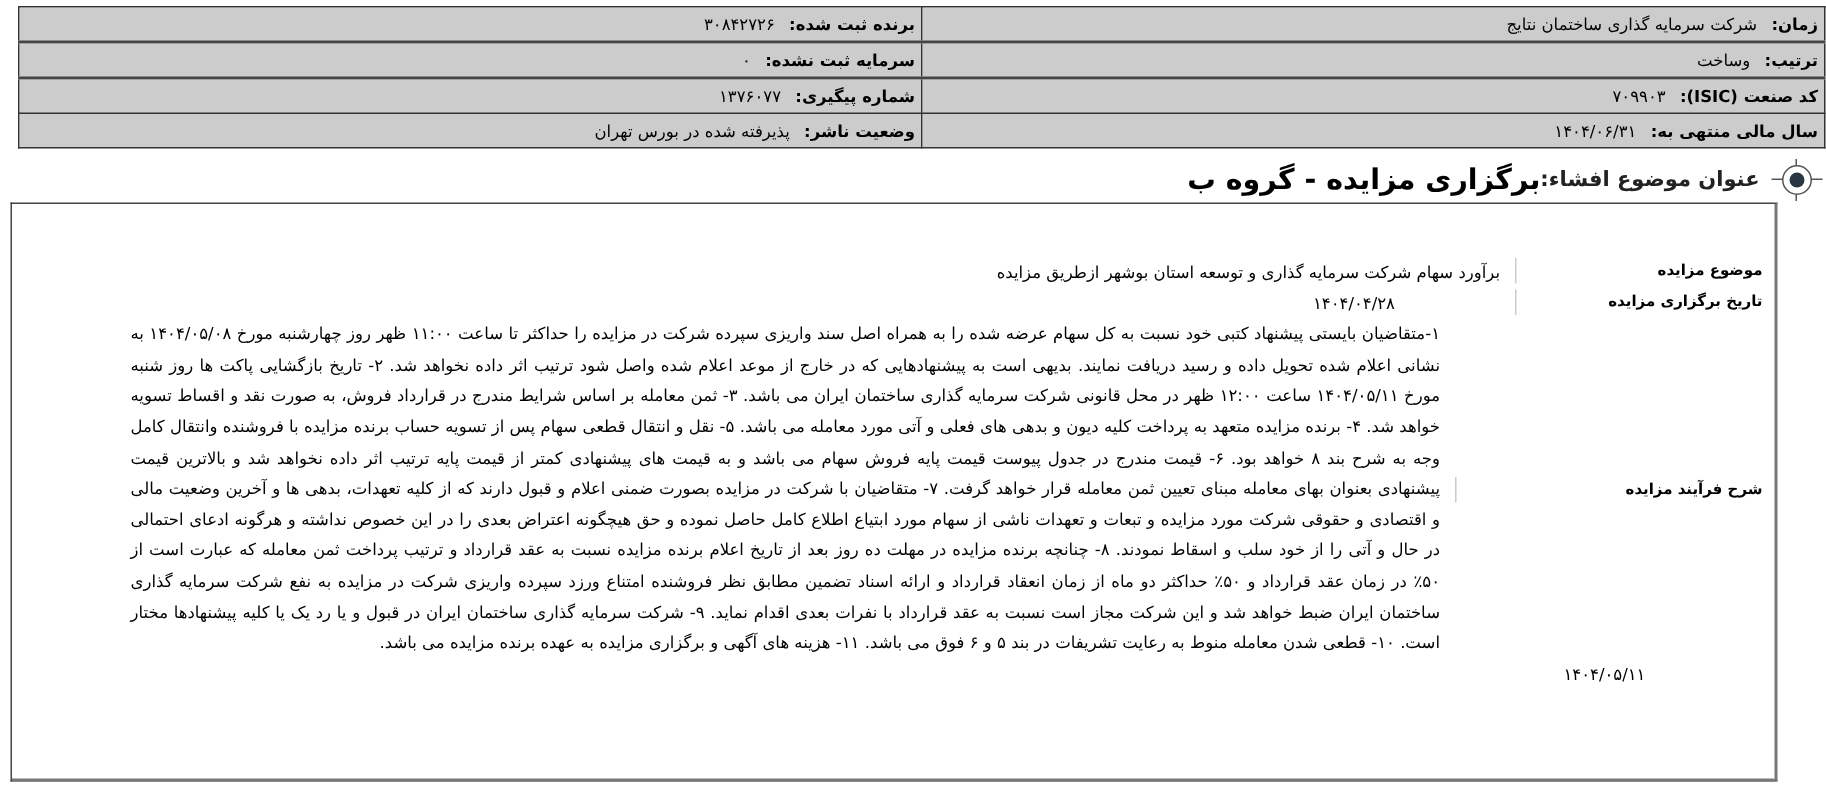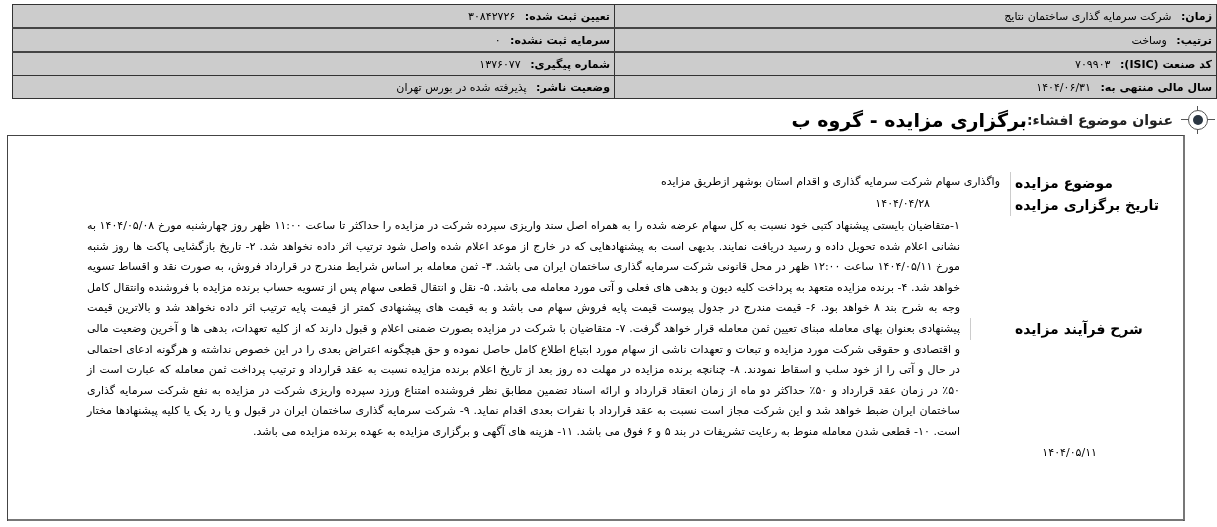--- a/index.html
+++ b/index.html
@@ -38,42 +38,42 @@
     position:absolute; top:135px; left:7px; width:1175px; height:384px;
     border:1px solid #444; border-right:2px solid #777; border-top:1px solid #444;
     background:#fff;
   }
   .content-box::after {
     content:""; position:absolute; left:0; right:0; bottom:-1px; height:2px; background:#777;
   }
   .rows { position:absolute; top:36px; right:6px; width:1090px; }
   .row { display:flex; align-items:flex-start; }
   .row .label {
-    width:160px; flex:none; font-weight:bold; font-size:14px; text-align:left;
+    width:160px; flex:none; font-weight:bold; font-size:10px; text-align:right;
     padding:3px 2px 3px 4px; border-left:1px solid #ccc;
   }
   .row .value {
     font-size:11px; line-height:20.6px; padding:0 10px 0 0; text-align:justify; width:905px;
   }
   .row.mid { align-items:center; }
   .row.mid .label { align-self:center;padding-left:44px; }
   .row .value.date { padding-right:80px; }
 </style>
 </head>
 <body>
 
 <table class="info-table">
   <colgroup>
       <col style="width:50%">
       <col style="width:50%">
     </colgroup>
   <tbody>
       <tr class="thick">
     <td><span class="lbl">زمان:</span> <span class="val">شرکت سرمایه گذاری ساختمان نتایج</span></td>
-    <td><span class="lbl">تعیین ثبت شده:</span> <span class="val">۳۰۸۴۲۷۲۶</span></td>
+    <td><span class="lbl">برنده ثبت شده:</span> <span class="val">۳۰۸۴۲۷۲۶</span></td>
   </tr>
   <tr class="thick">
     <td><span class="lbl">ترتیب:</span> <span class="val">وساخت</span></td>
     <td><span class="lbl">سرمایه ثبت نشده:</span> <span class="val">۰</span></td>
   </tr>
   <tr>
     <td><span class="lbl">کد صنعت (ISIC):</span> <span class="val">۷۰۹۹۰۳</span></td>
     <td><span class="lbl">شماره پیگیری:</span> <span class="val">۱۳۷۶۰۷۷</span></td>
   </tr>
   <tr>
@@ -91,21 +91,21 @@
       <span class="dot"></span>
   </span>
   <span class="subject-label">عنوان موضوع افشاء:</span>
   <span class="subject-value">برگزاری مزایده - گروه ب</span>
 </div>
 
 <div class="content-box">
   <div class="rows">
     <div class="row">
       <div class="label">موضوع مزایده</div>
-      <div class="value">واگذاری سهام شرکت سرمایه گذاری و اقدام استان بوشهر ازطریق مزایده</div>
+      <div class="value">برآورد سهام شرکت سرمایه گذاری و توسعه استان بوشهر ازطریق مزایده</div>
     </div>
     <div class="row">
       <div class="label">تاریخ برگزاری مزایده</div>
       <div class="value date">۱۴۰۴/۰۴/۲۸</div>
     </div>
     <div class="row mid">
       <div class="label">شرح فرآیند مزایده</div>
       <div class="value">۱-متقاضیان بایستی پیشنهاد کتبی خود نسبت به کل سهام عرضه شده را به همراه اصل سند واریزی سپرده شرکت در مزایده را حداکثر تا ساعت ۱۱:۰۰ ظهر روز چهارشنبه مورخ ۱۴۰۴/۰۵/۰۸ به نشانی اعلام شده تحویل داده و رسید دریافت نمایند. بدیهی است به پیشنهادهایی که در خارج از موعد اعلام شده واصل شود ترتیب اثر داده نخواهد شد. ۲- تاریخ بازگشایی پاکت ها روز شنبه مورخ ۱۴۰۴/۰۵/۱۱ ساعت ۱۲:۰۰ ظهر در محل قانونی شرکت سرمایه گذاری ساختمان ایران می باشد. ۳- ثمن معامله بر اساس شرایط مندرج در قرارداد فروش، به صورت نقد و اقساط تسویه خواهد شد. ۴- برنده مزایده متعهد به پرداخت کلیه دیون و بدهی های فعلی و آتی مورد معامله می باشد. ۵- نقل و انتقال قطعی سهام پس از تسویه حساب برنده مزایده با فروشنده وانتقال کامل وجه به شرح بند ۸ خواهد بود. ۶- قیمت مندرج در جدول پیوست قیمت پایه فروش سهام می باشد و به قیمت های پیشنهادی کمتر از قیمت پایه ترتیب اثر داده نخواهد شد و بالاترین قیمت پیشنهادی بعنوان بهای معامله مبنای تعیین ثمن معامله قرار خواهد گرفت. ۷- متقاضیان با شرکت در مزایده بصورت ضمنی اعلام و قبول دارند که از کلیه تعهدات، بدهی ها و آخرین وضعیت مالی و اقتصادی و حقوقی شرکت مورد مزایده و تبعات و تعهدات ناشی از سهام مورد ابتیاع اطلاع کامل حاصل نموده و حق هیچگونه اعتراض بعدی را در این خصوص نداشته و هرگونه ادعای احتمالی در حال و آتی را از خود سلب و اسقاط نمودند. ۸- چنانچه برنده مزایده در مهلت ده روز بعد از تاریخ اعلام برنده مزایده نسبت به عقد قرارداد و ترتیب پرداخت ثمن معامله که عبارت است از ۵۰٪ در زمان عقد قرارداد و ۵۰٪ حداکثر دو ماه از زمان انعقاد قرارداد و ارائه اسناد تضمین مطابق نظر فروشنده امتناع ورزد سپرده واریزی شرکت در مزایده به نفع شرکت سرمایه گذاری ساختمان ایران ضبط خواهد شد و این شرکت مجاز است نسبت به عقد قرارداد با نفرات بعدی اقدام نماید. ۹- شرکت سرمایه گذاری ساختمان ایران در قبول و یا رد یک یا کلیه پیشنهادها مختار است. ۱۰- قطعی شدن معامله منوط به رعایت تشریفات در بند ۵ و ۶ فوق می باشد. ۱۱- هزینه های آگهی و برگزاری مزایده به عهده برنده مزایده می باشد.</div>
     </div>
     <div class="row">

